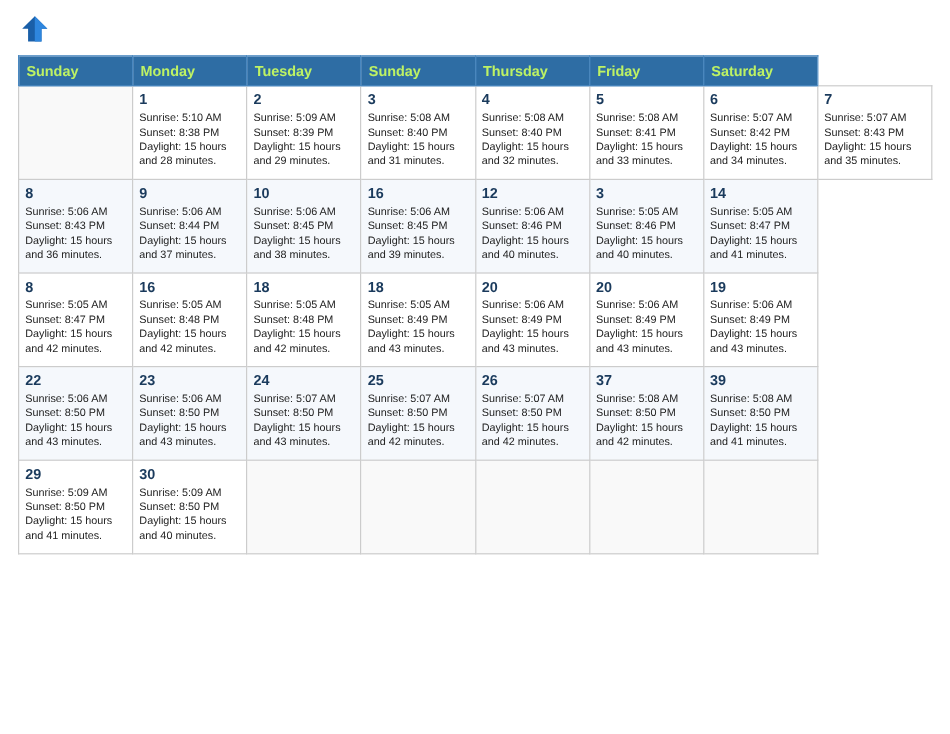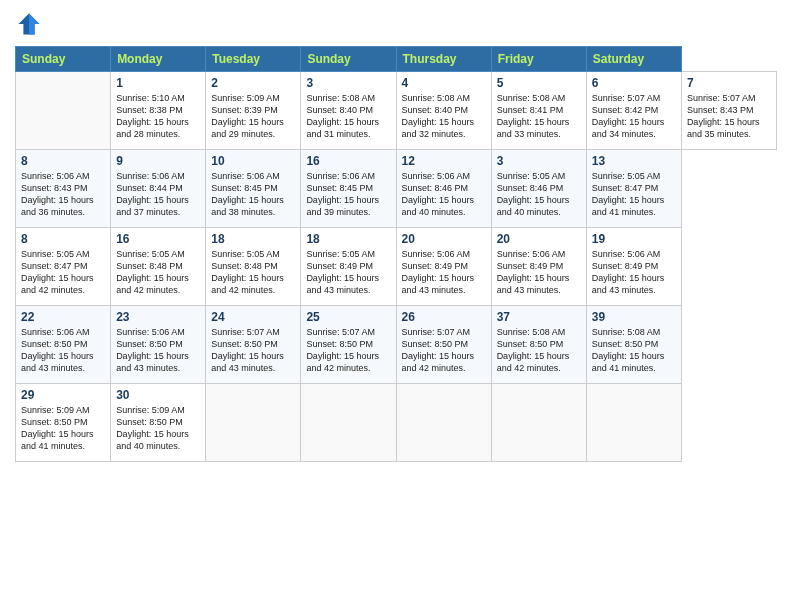--- a/index.html
+++ b/index.html
@@ -210,21 +210,21 @@
 and 40 minutes.</div>
           </td>
           <td>
             <span class="day-number">3</span>
             <div class="day-info" style="white-space: pre-wrap;">Sunrise: 5:05 AM
 Sunset: 8:46 PM
 Daylight: 15 hours
 and 40 minutes.</div>
           </td>
           <td>
-            <span class="day-number">13</span>
+            <span class="day-number">14</span>
             <div class="day-info" style="white-space: pre-wrap;">Sunrise: 5:05 AM
 Sunset: 8:47 PM
 Daylight: 15 hours
 and 41 minutes.</div>
           </td>
         </tr>
         <tr>
           <td>
             <span class="day-number">8</span>
             <div class="day-info" style="white-space: pre-wrap;">Sunrise: 5:05 AM

